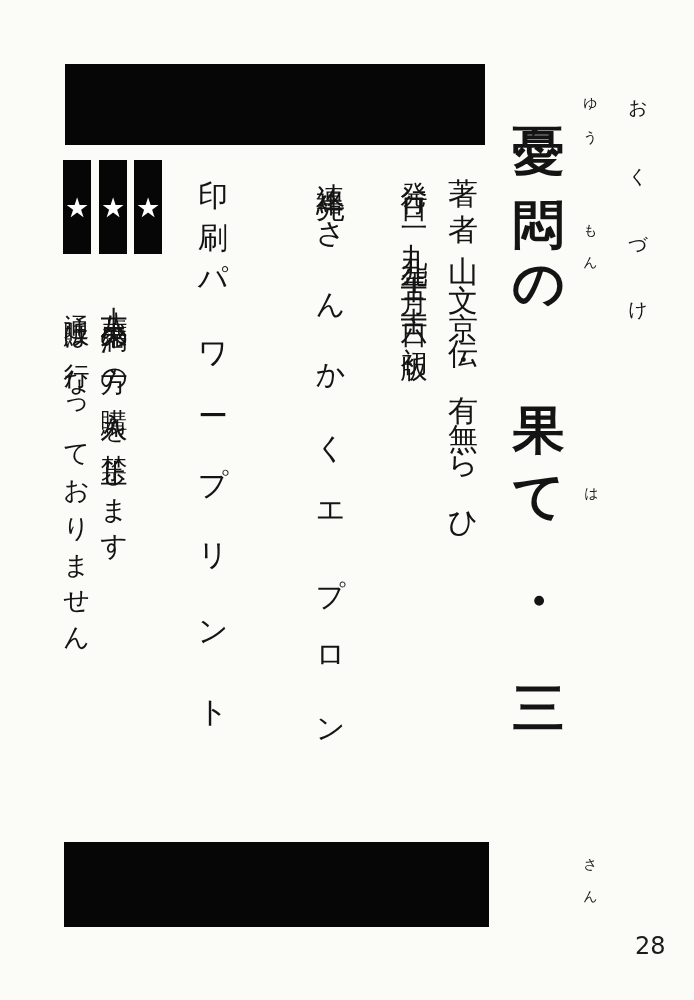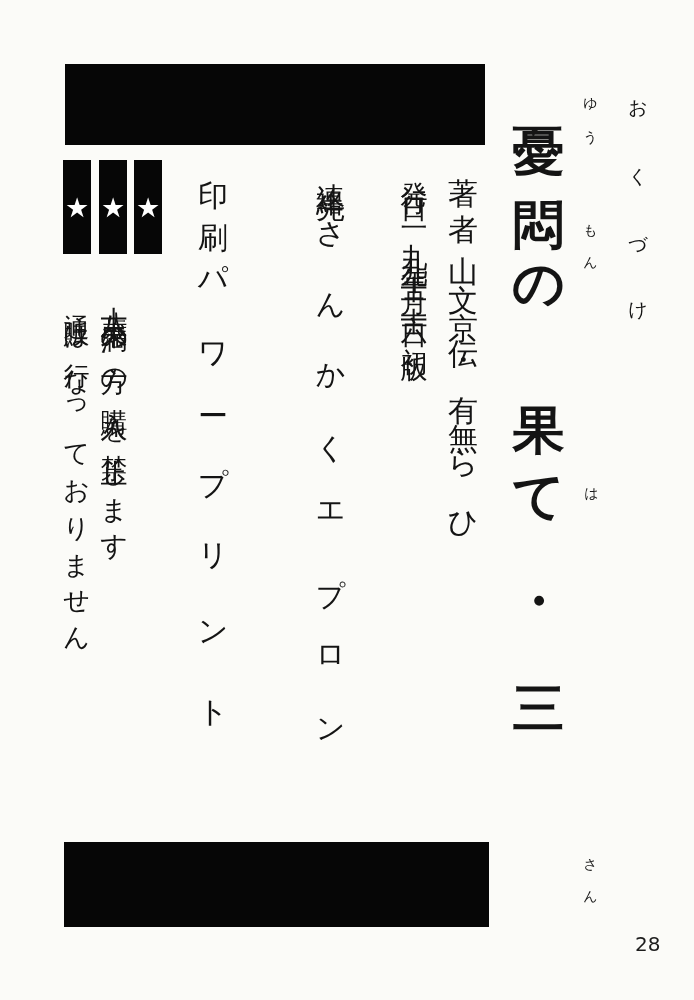--- a/index.html
+++ b/index.html
@@ -64,21 +64,21 @@
 
   .col-printer { left: 198px; top: 156px; font-size: 30px; }
   .col-printer .lbl { letter-spacing: 44px; }
   .col-printer .val { letter-spacing: 44px; margin-inline-start: 0px; }
 
   .notice-age  { left: 101px; top: 285px; font-size: 27px; letter-spacing: 5px; }
   .notice-mail { left: 64px;  top: 293px; font-size: 26px; letter-spacing: 7px; }
 
   .page-num {
     position: absolute; left: 635px; top: 932px;
-    font-size: 20px; color: #1c1c1c;
+    font-size: 24px; color: #1c1c1c;
     font-family: "DejaVu Sans", sans-serif;
   }
 </style>
 </head>
 <body>
 
 <div class="page">
 
   <div class="bar bar-top"></div>
 

